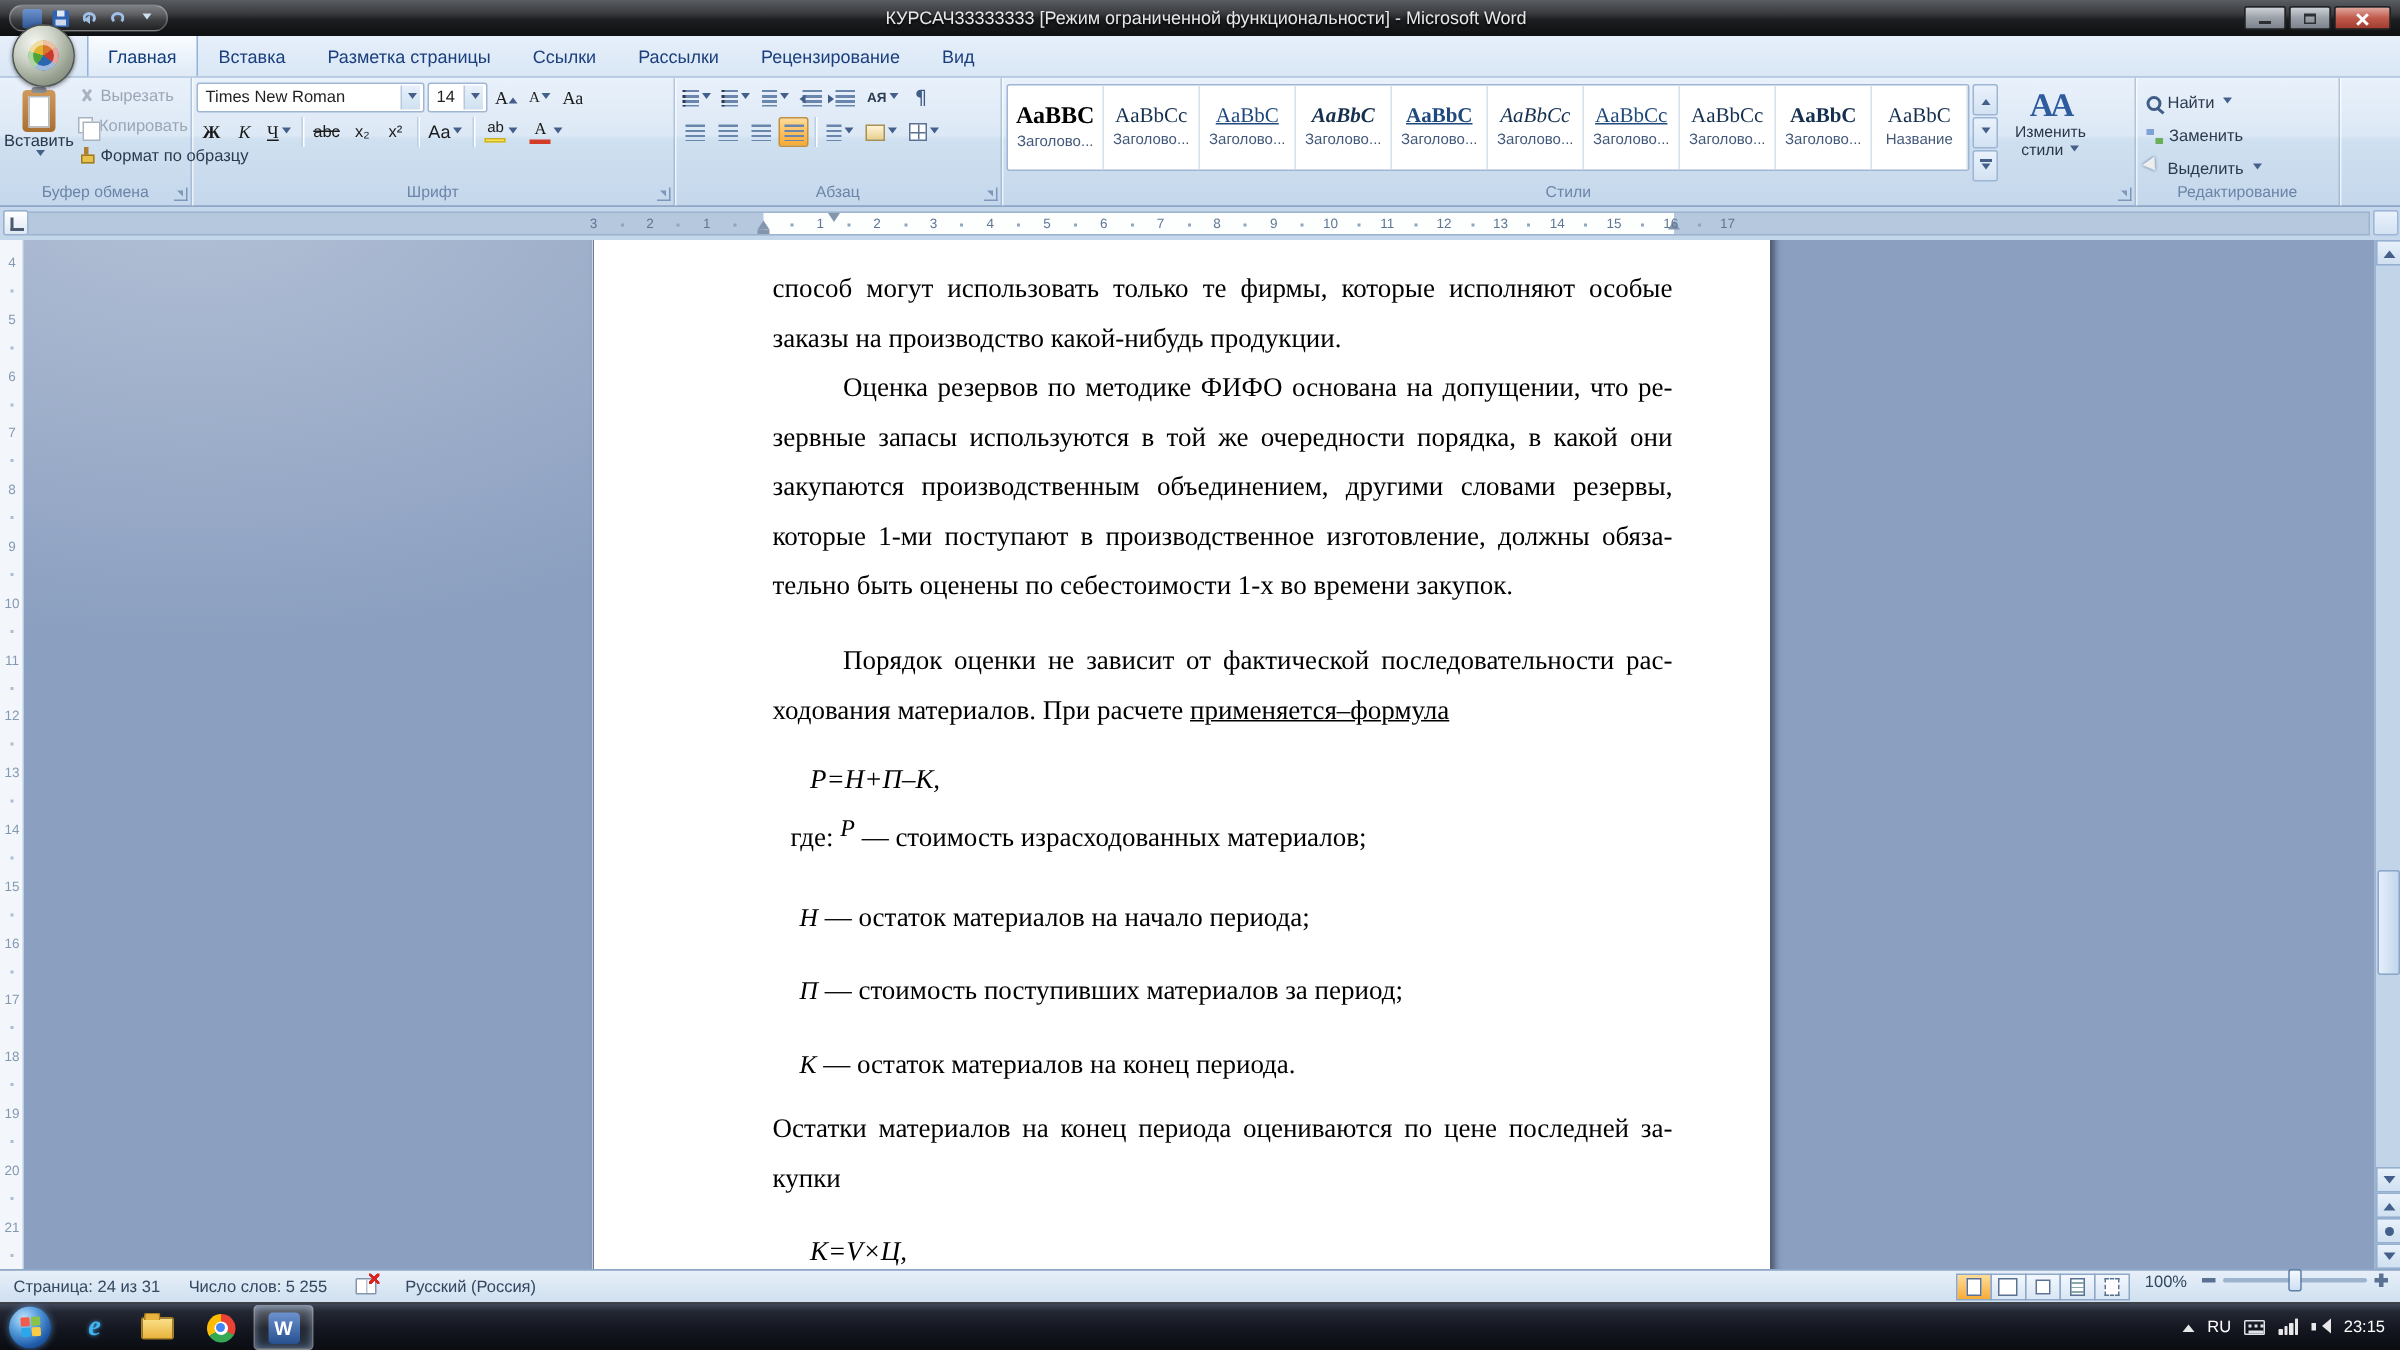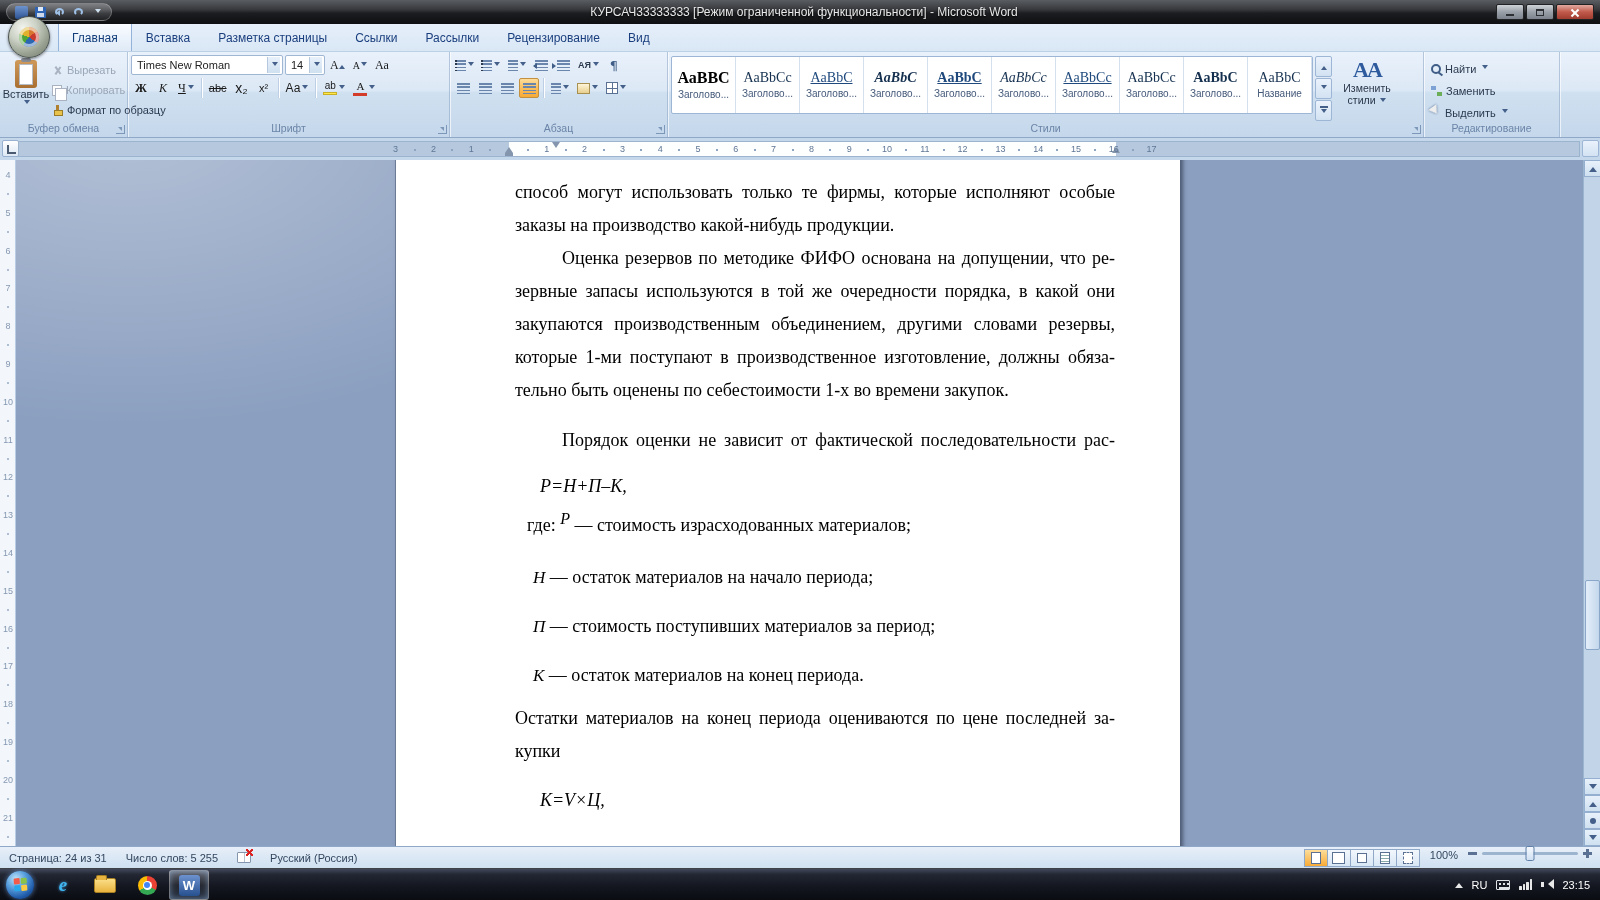--- a/index.html
+++ b/index.html
@@ -60,21 +60,21 @@
   
   .g-clip { width:128px; }
   .rg-body { display:flex; height:100%; }
   .paste-btn { width:46px; display:flex; flex-direction:column; align-items:center; padding-top:4px;
     border:1px solid transparent; border-radius:3px; font-size:11px; color:#29364a; }
   .clip-ico { position:relative; width:22px; height:28px; }
   .clip-board { position:absolute; inset:0; background:linear-gradient(#cf9a5b,#a96f31); border-radius:3px; }
   .clip-board:before { content:""; position:absolute; top:-2px; left:6px; width:10px; height:4px; background:#8a8f98; border-radius:2px; }
   .clip-page { position:absolute; top:4px; left:4px; width:14px; height:21px; background:#fff; border:1px solid #b5bcc6; }
   .clip-col { display:flex; flex-direction:column; justify-content:flex-start; gap:2px; padding-top:3px; }
-  .sbtn { display:flex; align-items:flex-end; gap:4px; font-size:11px; color:#2c3a50; height:18px; padding:0 3px; border-radius:2px; white-space:nowrap; }
+  .sbtn { display:flex; align-items:flex-start; gap:4px; font-size:11px; color:#2c3a50; height:18px; padding:0 3px; border-radius:2px; white-space:nowrap; }
   .sbtn.dis { color:#9aa6b6; }
   .ic-cut { position:relative; width:11px; height:11px; }
   .ic-cut:before,.ic-cut:after { content:""; position:absolute; top:1px; left:5px; width:1.5px; height:9px; background:#a8b2c0; }
   .ic-cut:before { transform:rotate(35deg); } .ic-cut:after { transform:rotate(-35deg); }
   .ic-copy { width:10px; height:11px; border:1px solid #a8b2c0; background:#fff; position:relative; }
   .ic-copy:before { content:""; position:absolute; top:2px; left:2px; width:10px; height:11px; border:1px solid #a8b2c0; background:#fff; }
   .ic-brush { width:11px; height:11px; position:relative; }
   .ic-brush:before { content:""; position:absolute; top:0; left:4px; width:3px; height:6px; background:#b08030; }
   .ic-brush:after { content:""; position:absolute; bottom:0; left:2px; width:7px; height:4px; background:#e8c24a; border:1px solid #9a7c28; }
 
@@ -356,21 +356,21 @@
             <span>К</span>
           </div>
         <div class="btn-s g-serif fu">
             <span>Ч</span>
             <span class="arr-d"></span>
           </div>
         <span class="vsep"></span>
         <div class="btn-s fstrike">
             <span>abc</span>
           </div>
-        <div class="btn-s" style="font-size:14px">
+        <div class="btn-s" style="font-size:11px">
             <span>x₂</span>
           </div>
         <div class="btn-s" style="font-size:11px">
             <span>x²</span>
           </div>
         <span class="vsep"></span>
         <div class="btn-s">
             <span>Аа</span>
             <span class="arr-d"></span>
           </div>
@@ -634,20 +634,21 @@
   <div class="page">
     <div class="doctext">
         <div class="dline just"><span>способ могут использовать только те фирмы, которые исполняют особые</span></div>
         <div class="dline"><span>заказы на производство какой-нибудь продукции.</span></div>
         <div class="dline just" style="padding-left: 47px;"><span>Оценка резервов по методике ФИФО основана на допущении, что ре-</span></div>
         <div class="dline just"><span>зервные запасы используются в той же очередности порядка, в какой они</span></div>
         <div class="dline just"><span>закупаются производственным объединением, другими словами резервы,</span></div>
         <div class="dline just"><span>которые 1-ми поступают в производственное изготовление, должны обяза-</span></div>
         <div class="dline"><span>тельно быть оценены по себестоимости 1-х во времени закупок.</span></div>
         <div class="dline just" style="margin-top: 17px; padding-left: 47px;"><span>Порядок оценки не зависит от фактической последовательности рас-</span></div>
+        <div class="dline"><span>ходования материалов. При расчете </span><span class="s-u">применяется–формула</span></div>
         <div class="dline formula" style="margin-top: 13px; padding-left: 25px;"><span class="s-i">Р=Н+П–К,</span></div>
         <div class="dline" style="margin-top: 6px; padding-left: 12px;"><span>где: </span><span class="s-varsup">Р</span><span> — стоимость израсходованных материалов;</span></div>
         <div class="dline" style="margin-top: 19px; padding-left: 18px;"><span class="s-var">Н</span><span> — остаток материалов на начало периода;</span></div>
         <div class="dline" style="margin-top: 16px; padding-left: 18px;"><span class="s-var">П</span><span> — стоимость поступивших материалов за период;</span></div>
         <div class="dline" style="margin-top: 16px; padding-left: 18px;"><span class="s-var">К</span><span> — остаток материалов на конец периода.</span></div>
         <div class="dline just" style="margin-top: 10px;"><span>Остатки материалов на конец периода оцениваются по цене последней за-</span></div>
         <div class="dline"><span>купки</span></div>
         <div class="dline formula" style="margin-top: 16px; padding-left: 25px;"><span class="s-i">К=V×Ц,</span></div>
       </div>
   </div>

